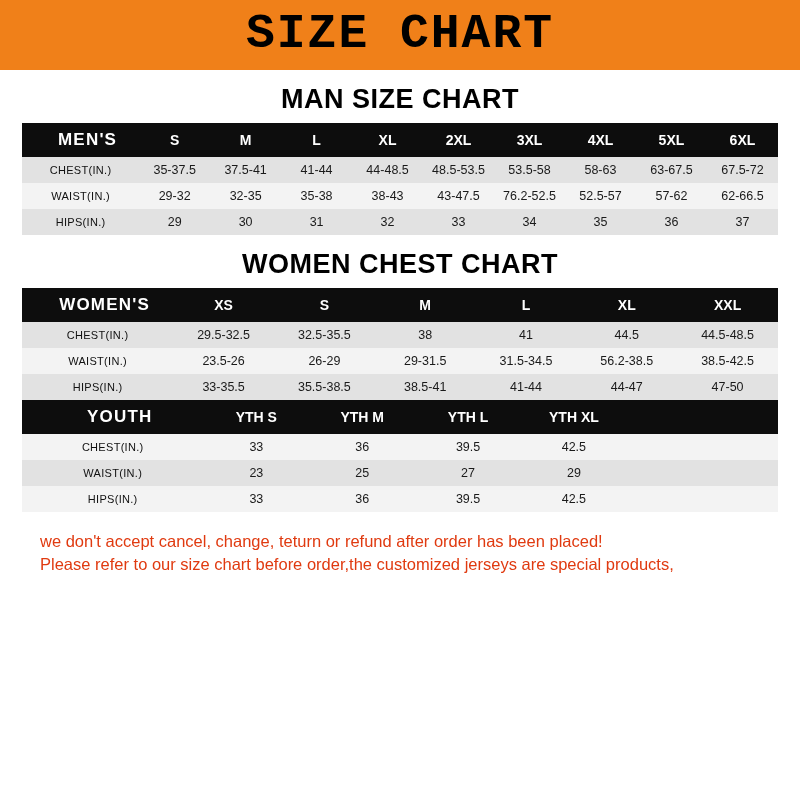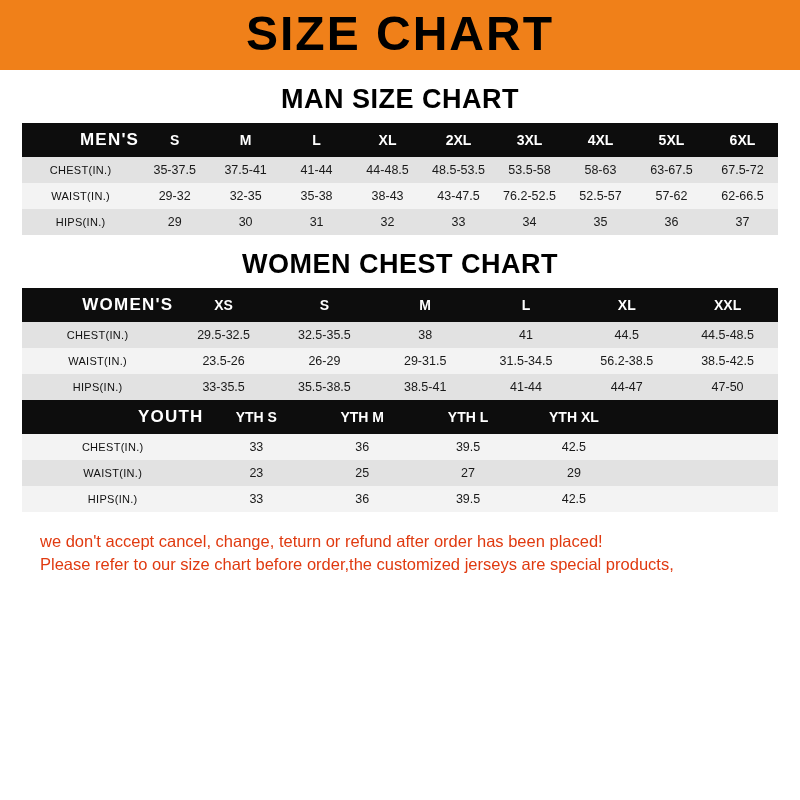--- a/index.html
+++ b/index.html
@@ -32,21 +32,21 @@
   .header-band::before {
     content: "";
     position: absolute;
     left: 0;
     top: 0;
     bottom: 0;
     width: 86px;
     background: #f08019;
   }
   .header-title {
-    font-family: Liberation Sans, sans-serif;
+    font-family: Liberation Mono, monospace;
     font-weight: bold;
     font-size: 48px;
     letter-spacing: 2px;
     color: #000000;
     line-height: 1;
     margin: 0;
     padding-bottom: 2px;
   }
 
   .content {
@@ -80,21 +80,21 @@
     white-space: nowrap;
   }
   table.size-table thead th {
     background: #0d0d0d;
     color: #ffffff;
     font-weight: bold;
     font-size: 14px;
     height: 34px;
   }
   table.size-table thead th.row-label-head {
-    text-align: right;
+    text-align: center;
     padding-left: 14px;
     font-size: 17px;
     letter-spacing: 1.2px;
   }
   table.size-table tbody tr.odd td {
     background: #e2e2e2;
   }
   table.size-table tbody tr.even td {
     background: #f3f3f3;
   }

